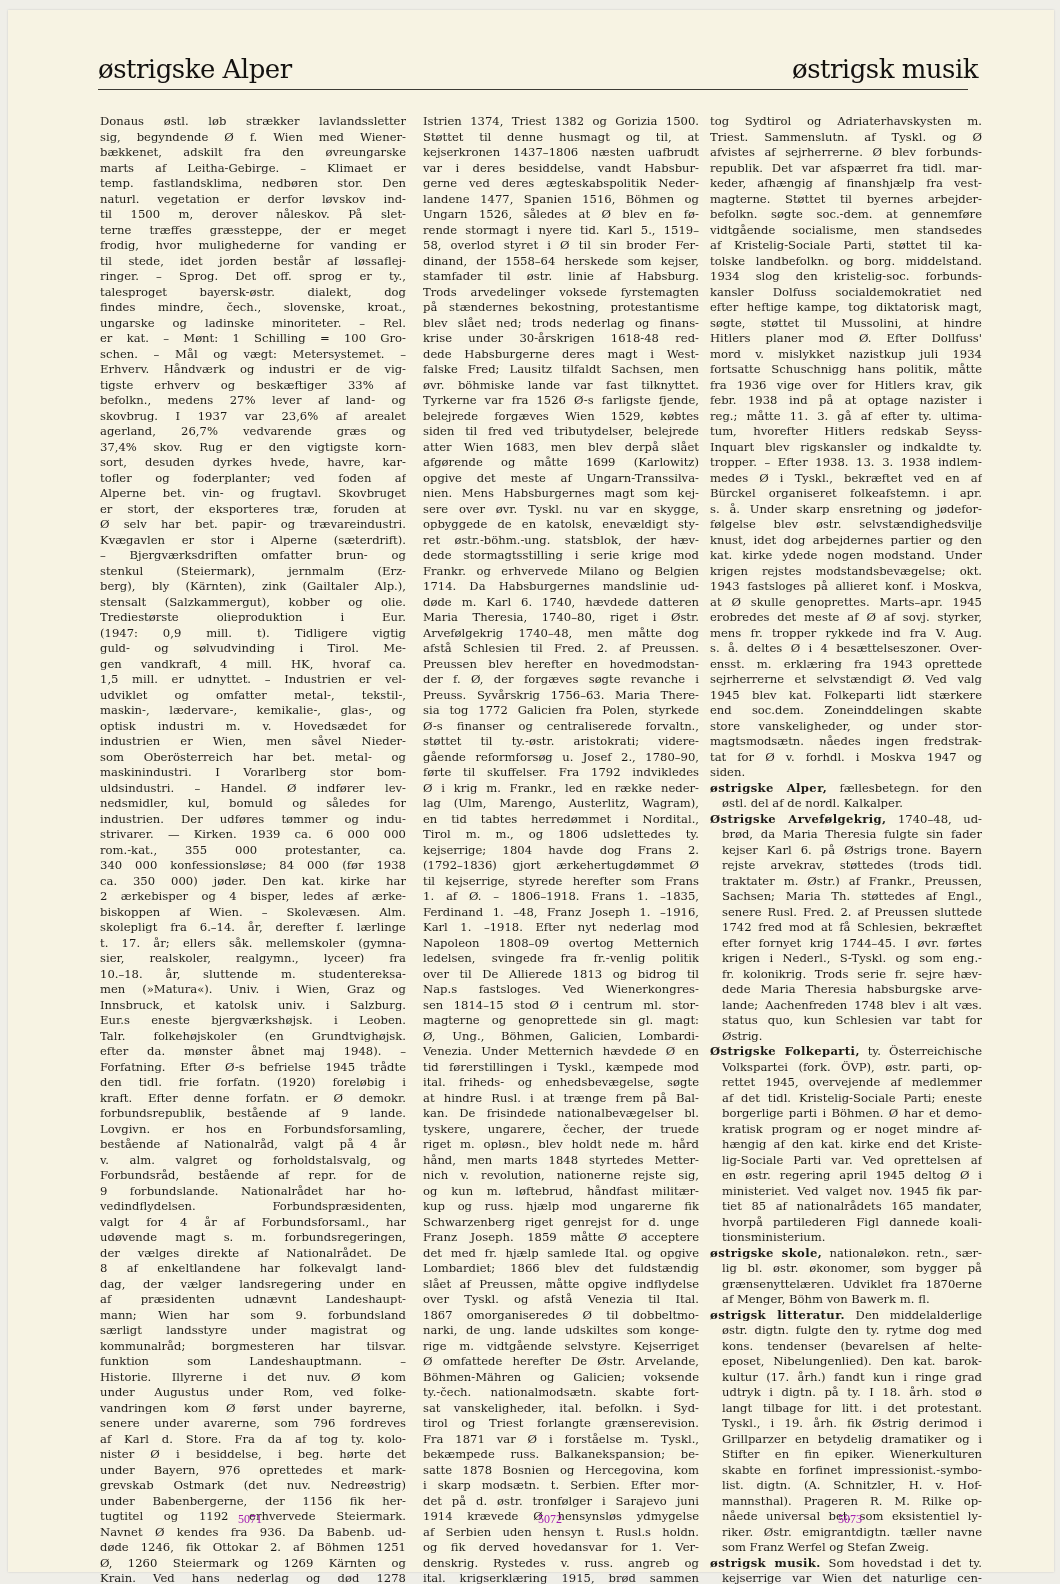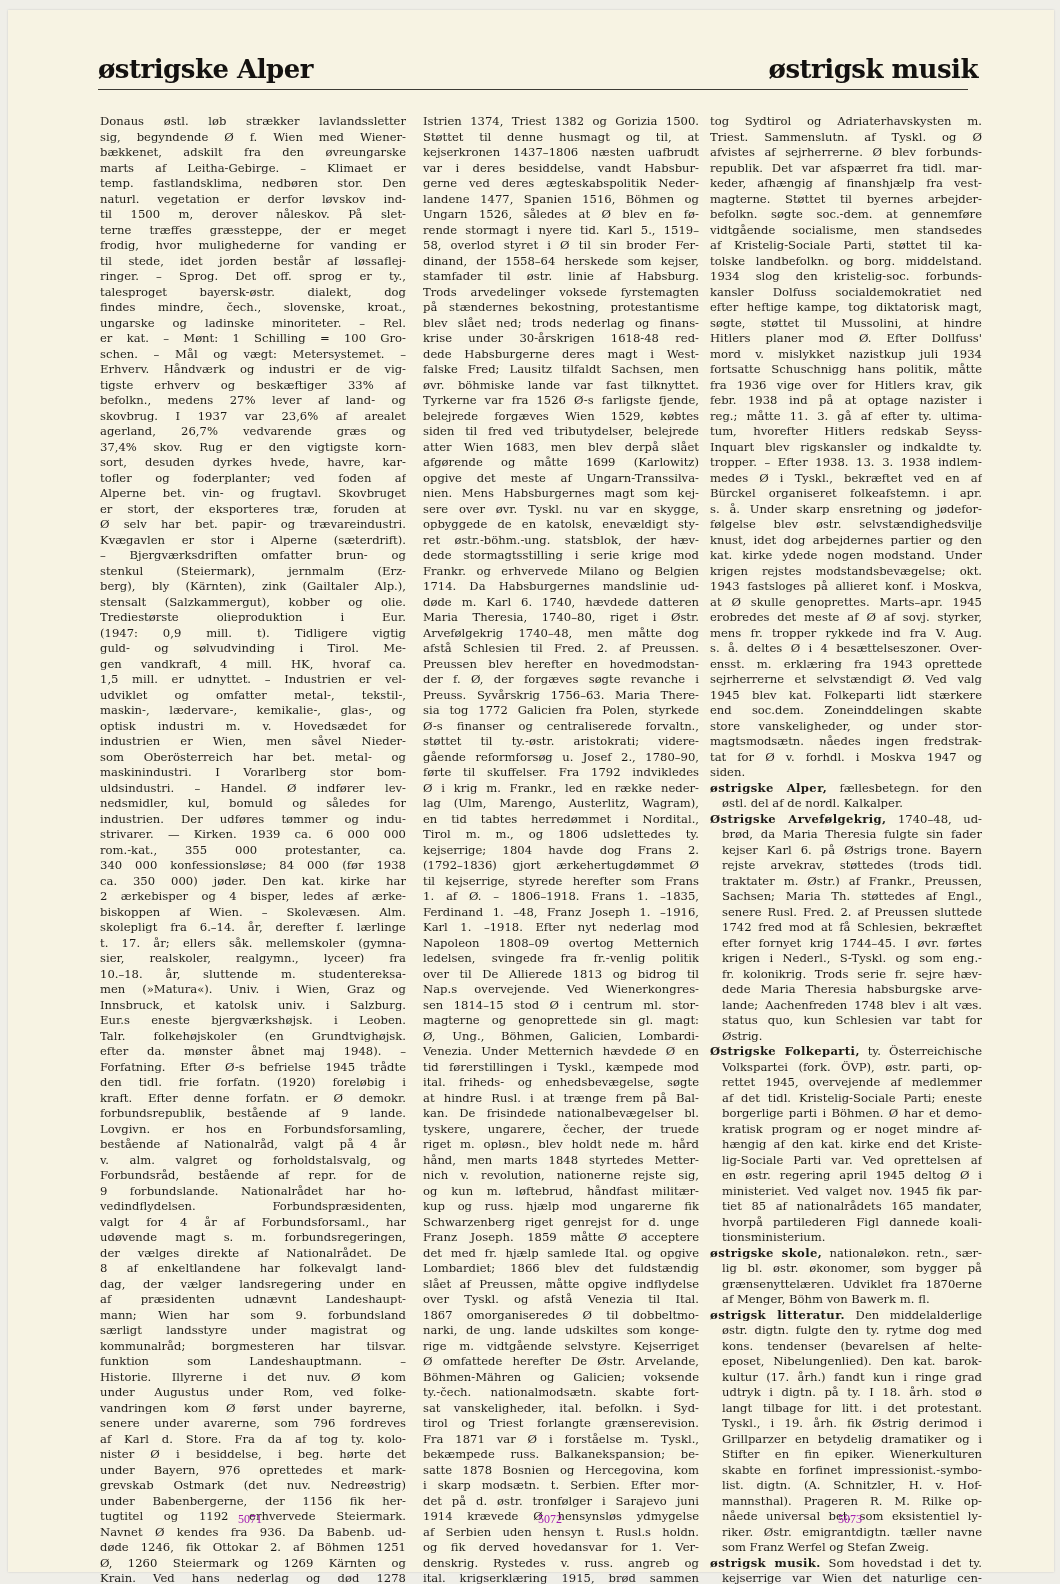--- a/index.html
+++ b/index.html
@@ -9,21 +9,21 @@
     font-family:"DejaVu Serif", "Liberation Serif", serif;
     color:#1e1c18;
   }
   .page {
     position:absolute; left:8px; top:10px; width:1046px; height:1562px;
     background:#f7f3e3;
     box-shadow: 0 0 2px rgba(0,0,0,0.15);
   }
   .head-left, .head-right {
     position:absolute; top:44px;
-    font-family:"DejaVu Serif", serif; font-weight:bold;
+    font-family:"DejaVu Serif", serif; font-weight:normal;
     font-size:26px; letter-spacing:-0.5px; color:#141210;
   }
   .head-left { left:90px; }
   .head-right { right:76px; }
   .rule {
     position:absolute; left:90px; right:86px; top:79px; height:1px;
     background:#3c3a34;
   }
   .col {
     position:absolute; top:104px;
@@ -202,21 +202,21 @@
       <span class="ln">Tirol m. m., og 1806 udslettedes ty.</span>
       <span class="ln">kejserrige; 1804 havde dog Frans 2.</span>
       <span class="ln">(1792–1836) gjort ærkehertugdømmet Ø</span>
       <span class="ln">til kejserrige, styrede herefter som Frans</span>
       <span class="ln">1. af Ø. – 1806–1918. Frans 1. –1835,</span>
       <span class="ln">Ferdinand 1. –48, Franz Joseph 1. –1916,</span>
       <span class="ln">Karl 1. –1918. Efter nyt nederlag mod</span>
       <span class="ln">Napoleon 1808–09 overtog Metternich</span>
       <span class="ln">ledelsen, svingede fra fr.-venlig politik</span>
       <span class="ln">over til De Allierede 1813 og bidrog til</span>
-      <span class="ln">Nap.s overvejende. Ved Wienerkongres-</span>
+      <span class="ln">Nap.s fastsloges. Ved Wienerkongres-</span>
       <span class="ln">sen 1814–15 stod Ø i centrum ml. stor-</span>
       <span class="ln">magterne og genoprettede sin gl. magt:</span>
       <span class="ln">Ø, Ung., Böhmen, Galicien, Lombardi-</span>
       <span class="ln">Venezia. Under Metternich hævdede Ø en</span>
       <span class="ln">tid førerstillingen i Tyskl., kæmpede mod</span>
       <span class="ln">ital. friheds- og enhedsbevægelse, søgte</span>
       <span class="ln">at hindre Rusl. i at trænge frem på Bal-</span>
       <span class="ln">kan. De frisindede nationalbevægelser bl.</span>
       <span class="ln">tyskere, ungarere, čecher, der truede</span>
       <span class="ln">riget m. opløsn., blev holdt nede m. hård</span>

